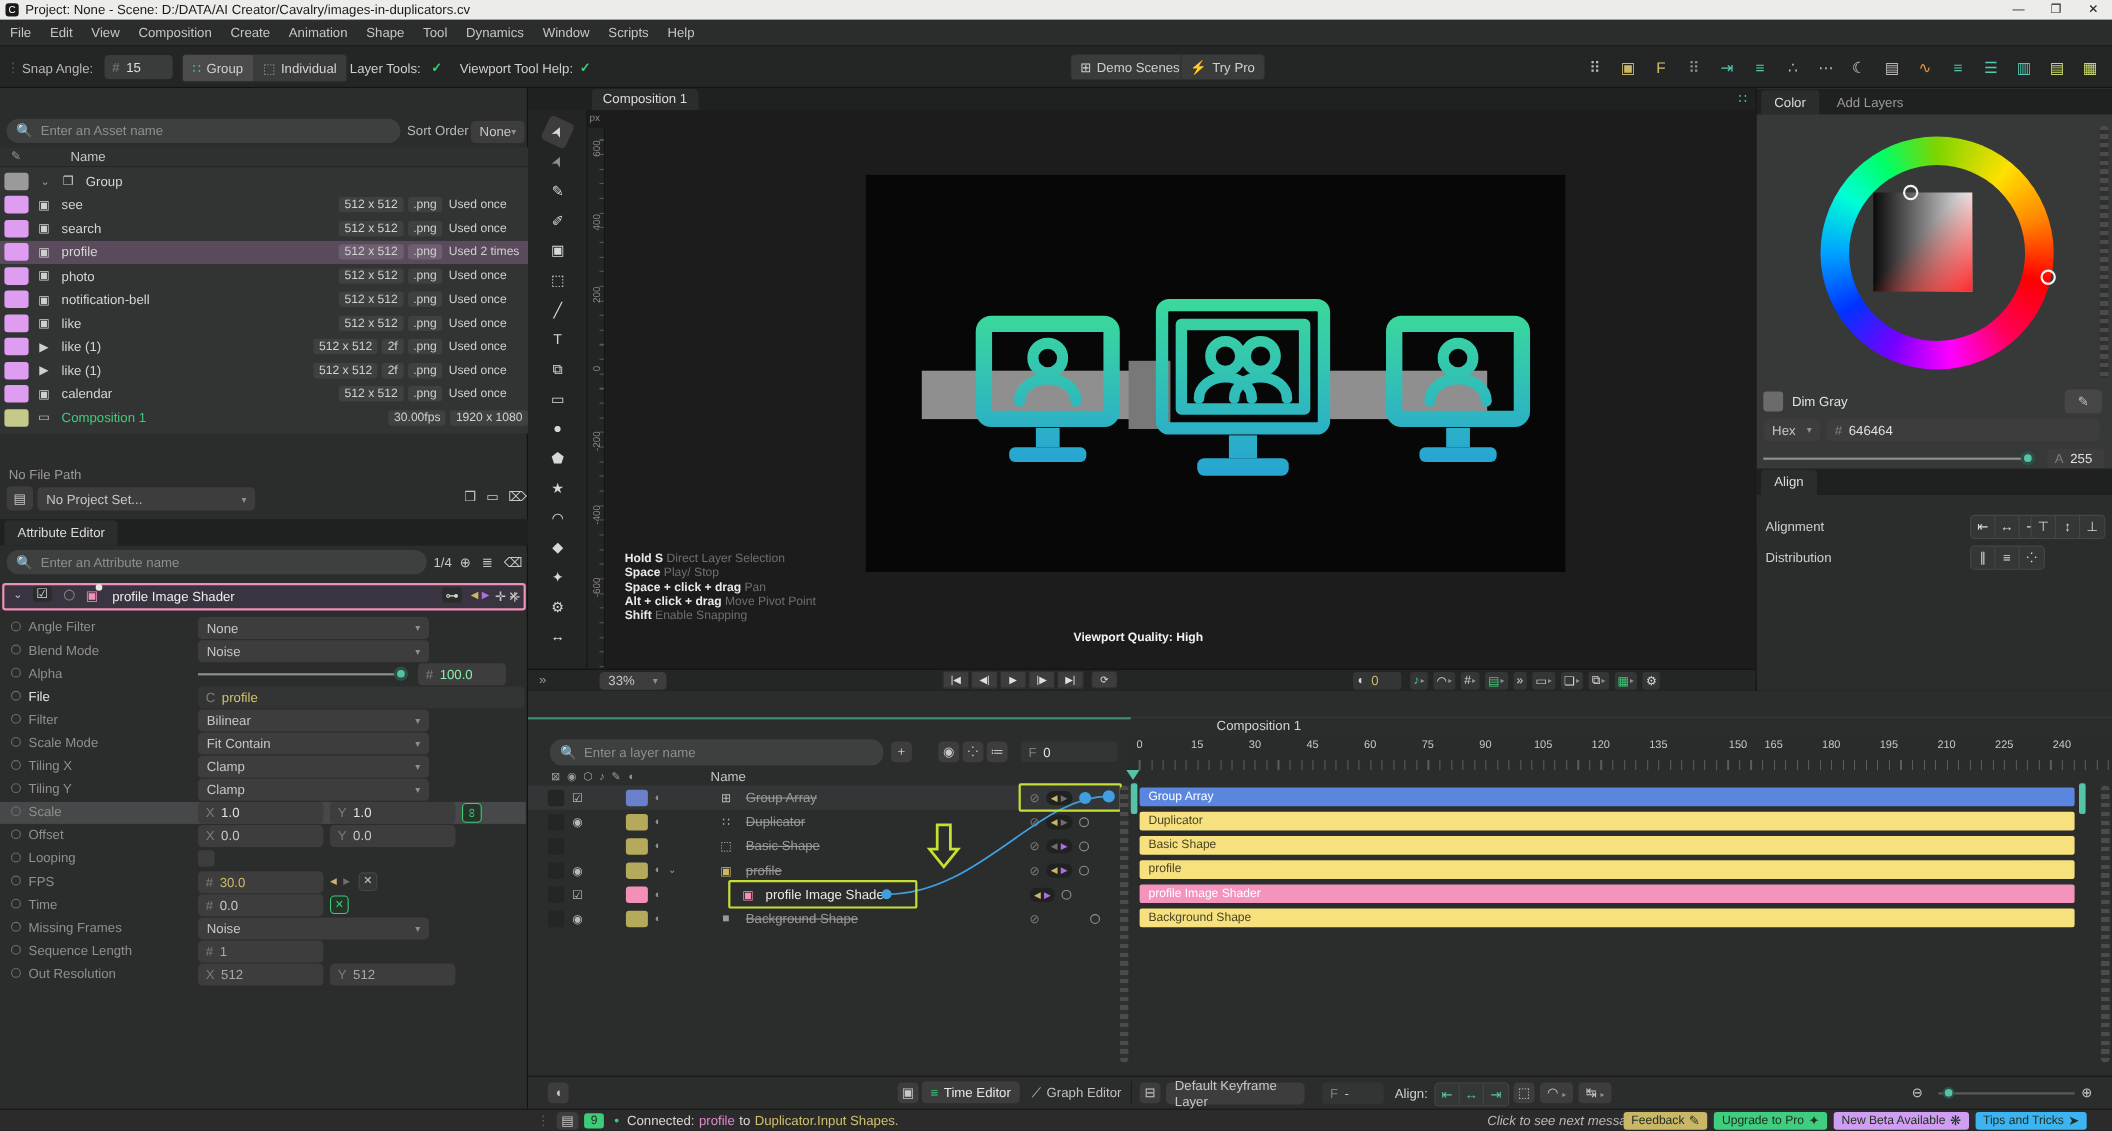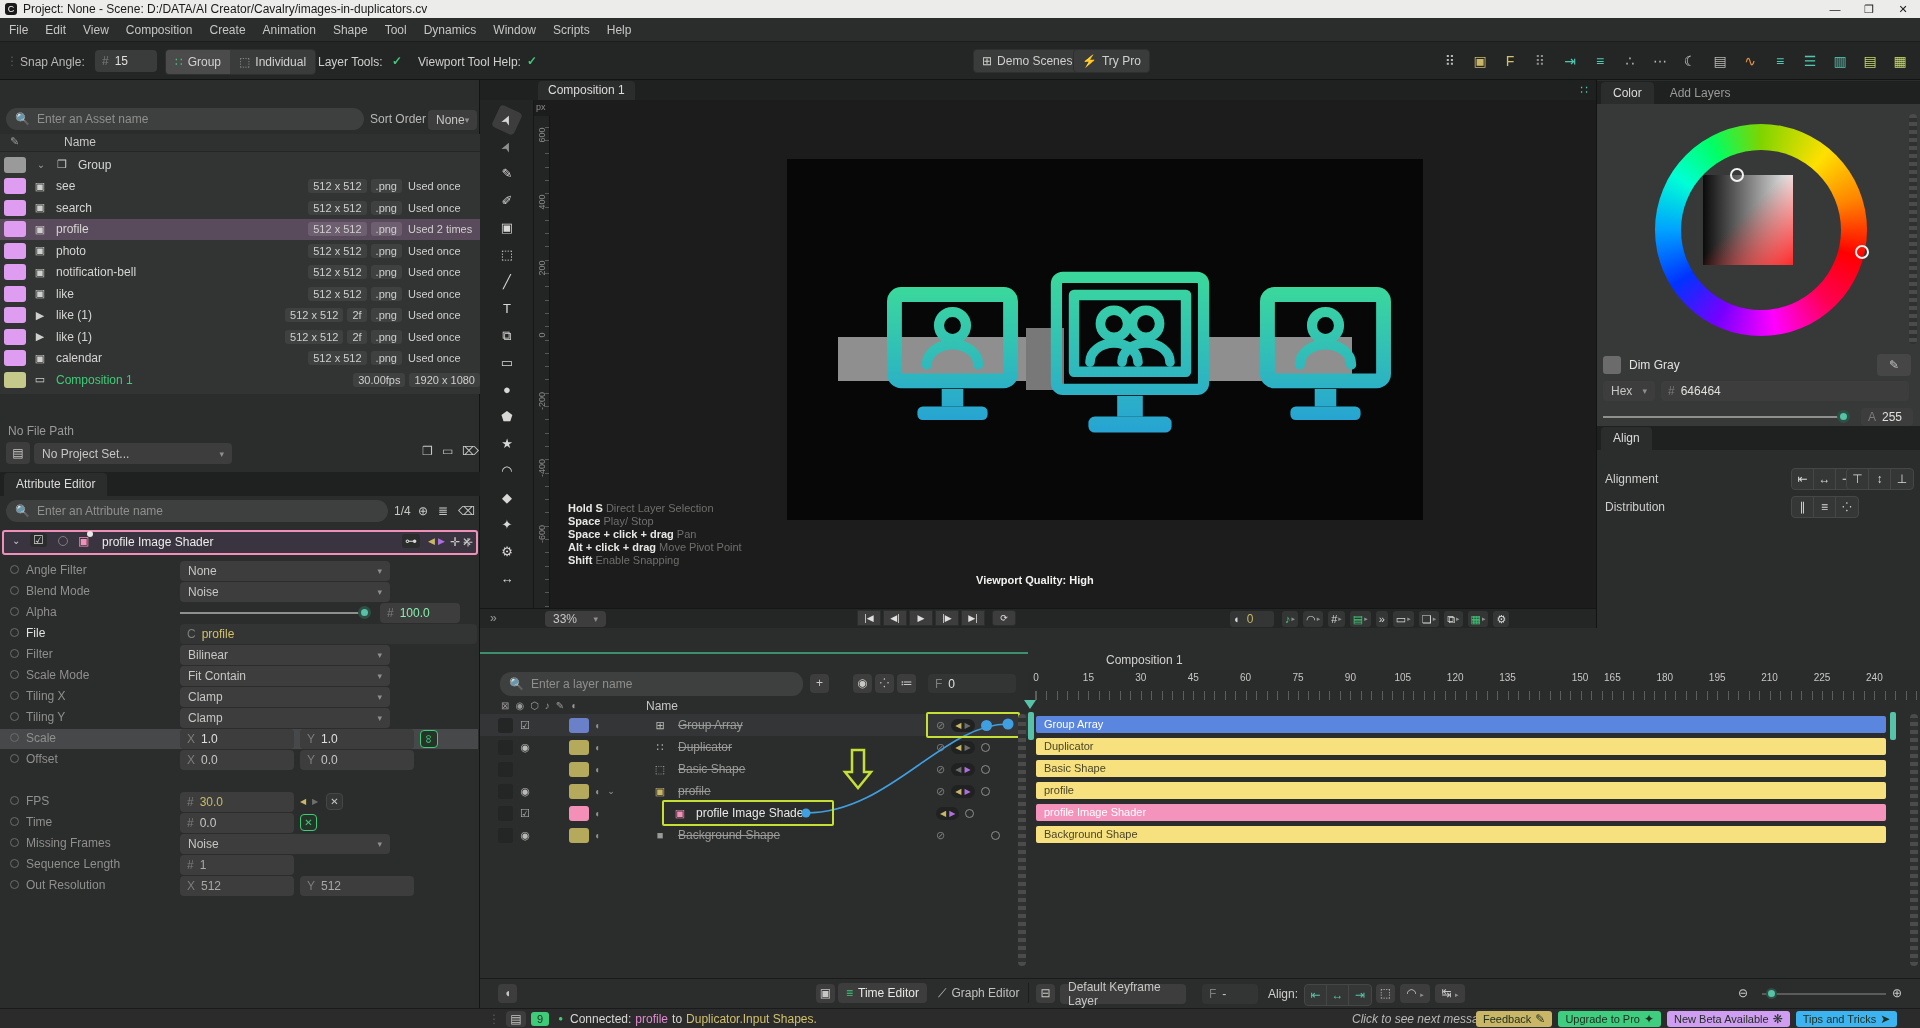--- a/index.html
+++ b/index.html
@@ -473,20 +473,25 @@
     <span class="dot"></span>
     <span class="lbl">Offset</span>
     <div class="xy" style="left:180px;width:114px">
       <span class="pfx">X</span>
         <span style="color:#c7c7c5">0.0</span>
     </div>
     <div class="xy" style="left:300px;width:114px">
       <span class="pfx">Y</span>
         <span style="color:#c7c7c5">0.0</span>
     </div>
+  </div>
+  <div class="attr-row" style="top:691px">
+    <span class="dot"></span>
+    <span class="lbl">Looping</span>
+    <span class="abs" style="left:180px;top:2px;width:15px;height:15px;background:#3c3d3c;border-radius:3px"></span>
   </div>
   <div class="attr-row" style="top:712px">
     <span class="dot"></span>
     <span class="lbl">FPS</span>
     <div class="xy" style="left:180px;width:114px">
       <span class="pfx">#</span>
         <span style="color:#cdbb66">30.0</span>
     </div>
     <span class="abs" style="left:300px;top:5px;color:#c9b667;font-size:8px">◀</span>
     <span class="abs" style="left:312px;top:5px;color:#6f6f6d;font-size:8px">▶</span>

